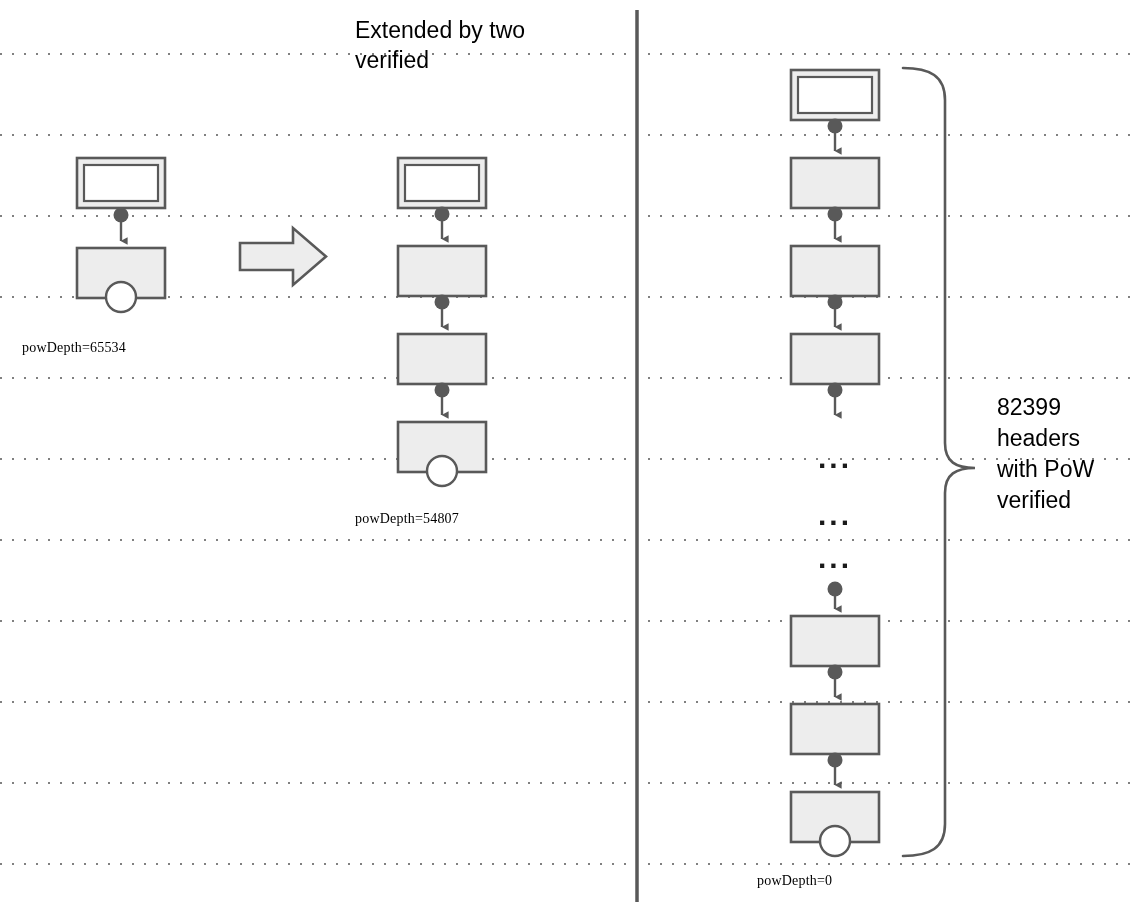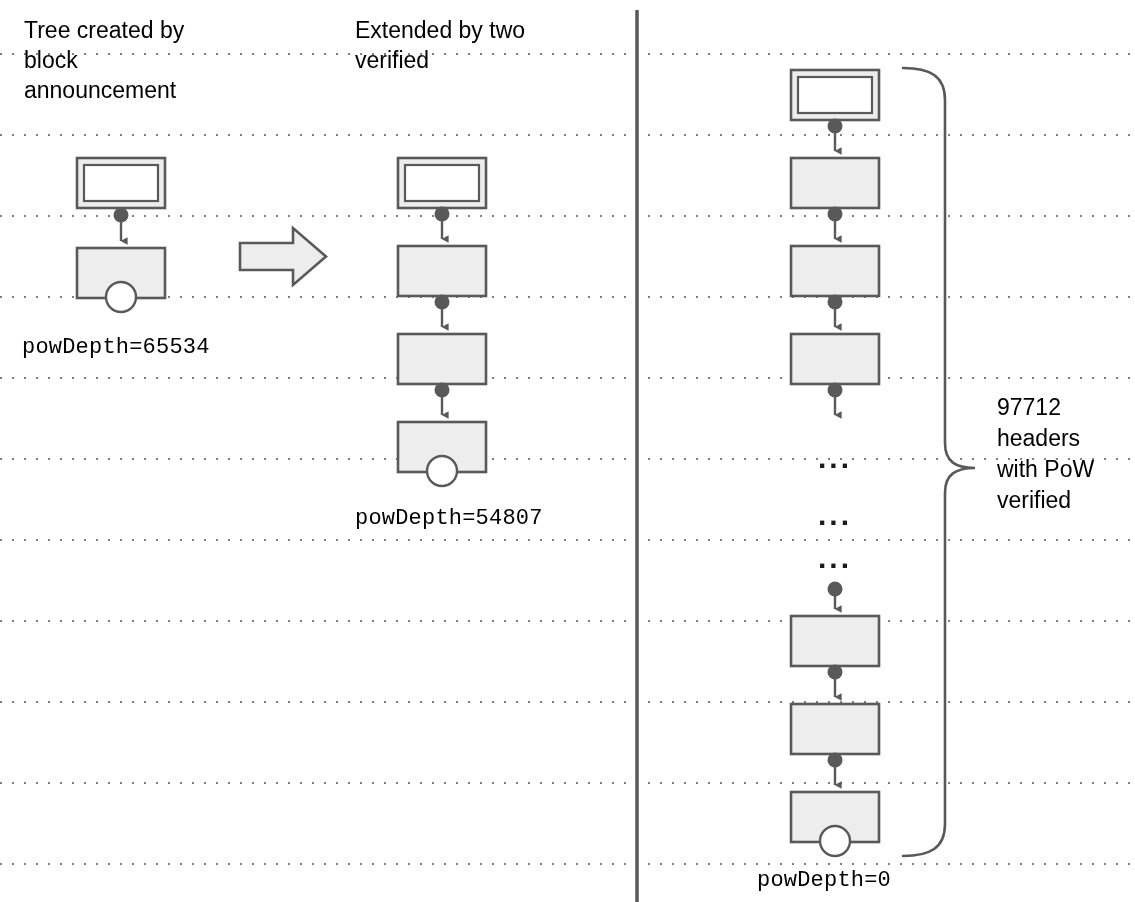--- a/index.html
+++ b/index.html
@@ -28,22 +28,22 @@
     color: #000000;
     white-space: pre;
   }
   .heading {
     font-family: "Liberation Sans", sans-serif;
     font-size: 23px;
     line-height: 30px;
     letter-spacing: 0px;
   }
   .mono {
-    font-family: Liberation Mono, monospace;
-    font-size: 22px;
+    font-family: Liberation Serif, serif;
+    font-size: 14px;
     line-height: 22px;
     letter-spacing: 0.2px;
     text-align: center;
   }
   .brace-label {
     font-family: "Liberation Sans", sans-serif;
     font-size: 23px;
     line-height: 31px;
   }
   .ellipsis {
@@ -191,35 +191,32 @@
       <path d="M903,68
                C 930,68 945,76 945,100
                L 945,443
                C 945,462 956,468 975,468
                C 956,468 945,474 945,493
                L 945,824
                C 945,848 930,856 903,856" fill="none" stroke="#595959" stroke-width="2.6" stroke-linecap="round"></path>
     </g>
   </svg>
 
-  <div class="label heading" style="left:24px; top:15px; width:280px;">Tree created by
-block
-announcement</div>
 
   <div class="label mono" style="left:22px; top:337px;">powDepth=65534</div>
 
   <div class="label heading" style="left:355px; top:15px; width:270px;">Extended by two
 verified</div>
 
   <div class="label mono" style="left:355px; top:508px;">powDepth=54807</div>
 
   <div class="label ellipsis" style="left:818px; top:443px;">...</div>
   <div class="label ellipsis" style="left:818px; top:500px;">...</div>
   <div class="label ellipsis" style="left:818px; top:543px;">...</div>
 
-  <div class="label brace-label" style="left:997px; top:392px; width:135px;">97712
+  <div class="label brace-label" style="left:997px; top:392px; width:135px;">82399
 headers
 with PoW
 verified</div>
 
   <div class="label mono" style="left:757px; top:870px;">powDepth=0</div>
 
 </div>
 
 </body></html>

